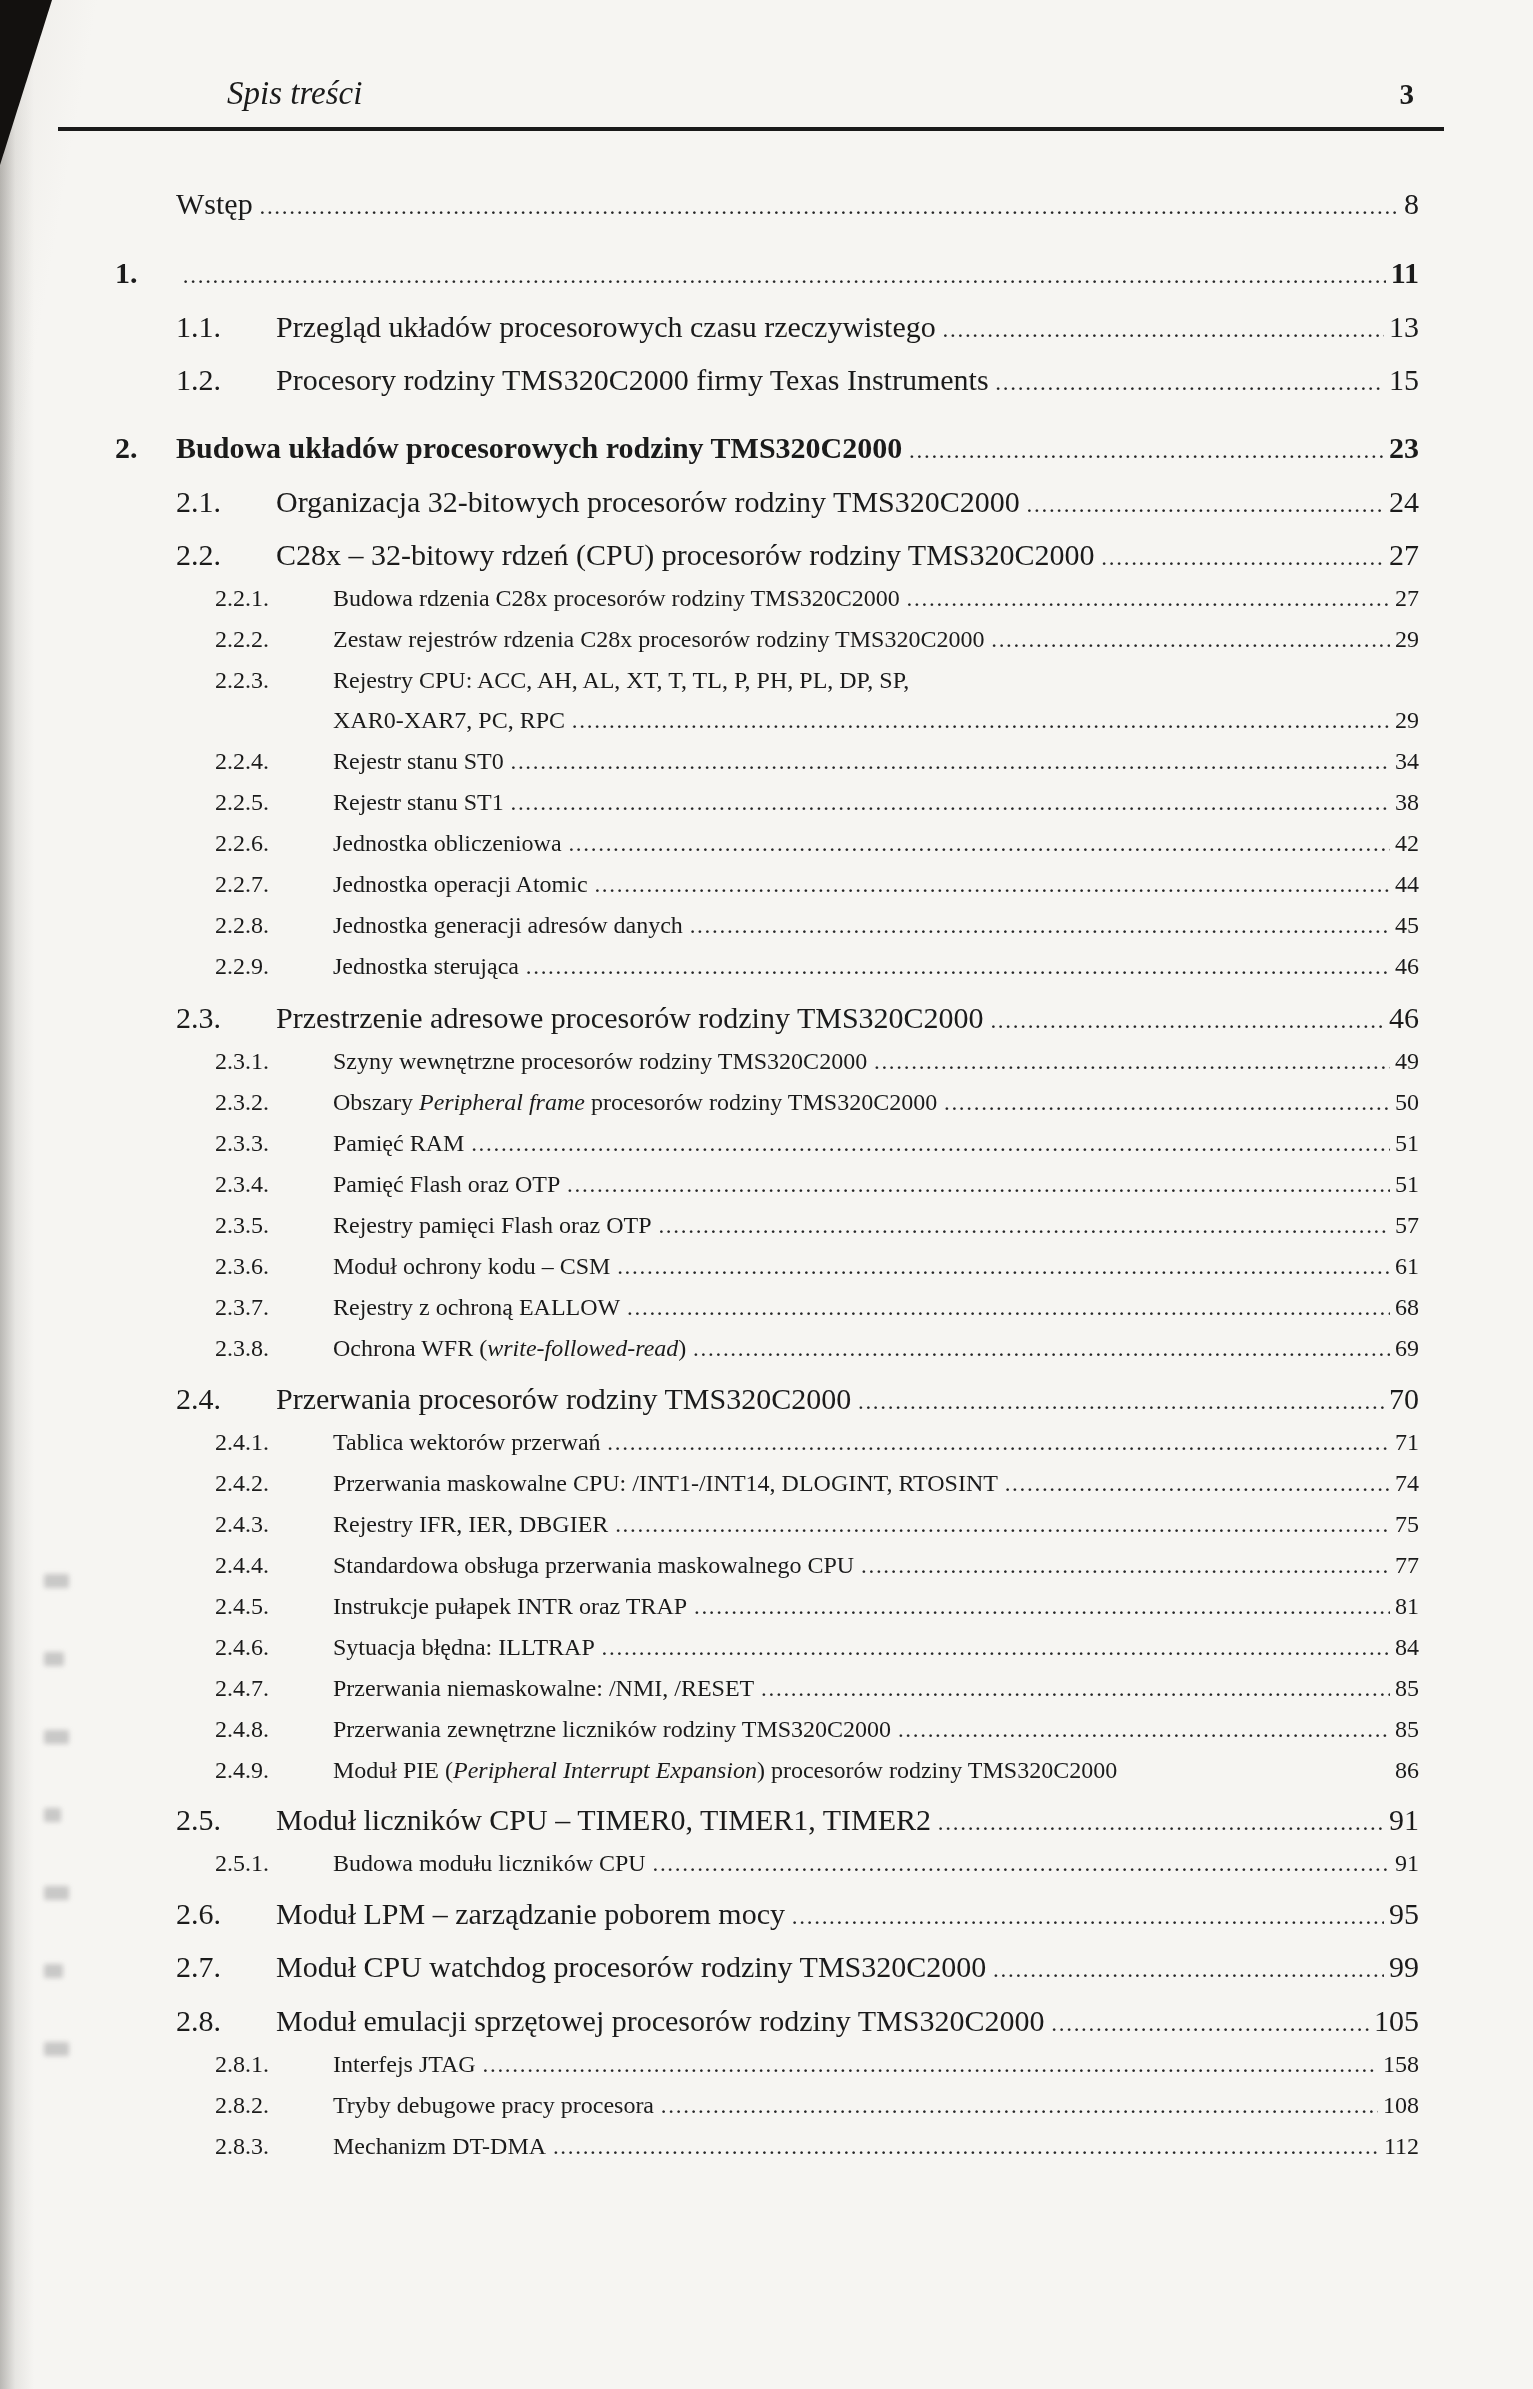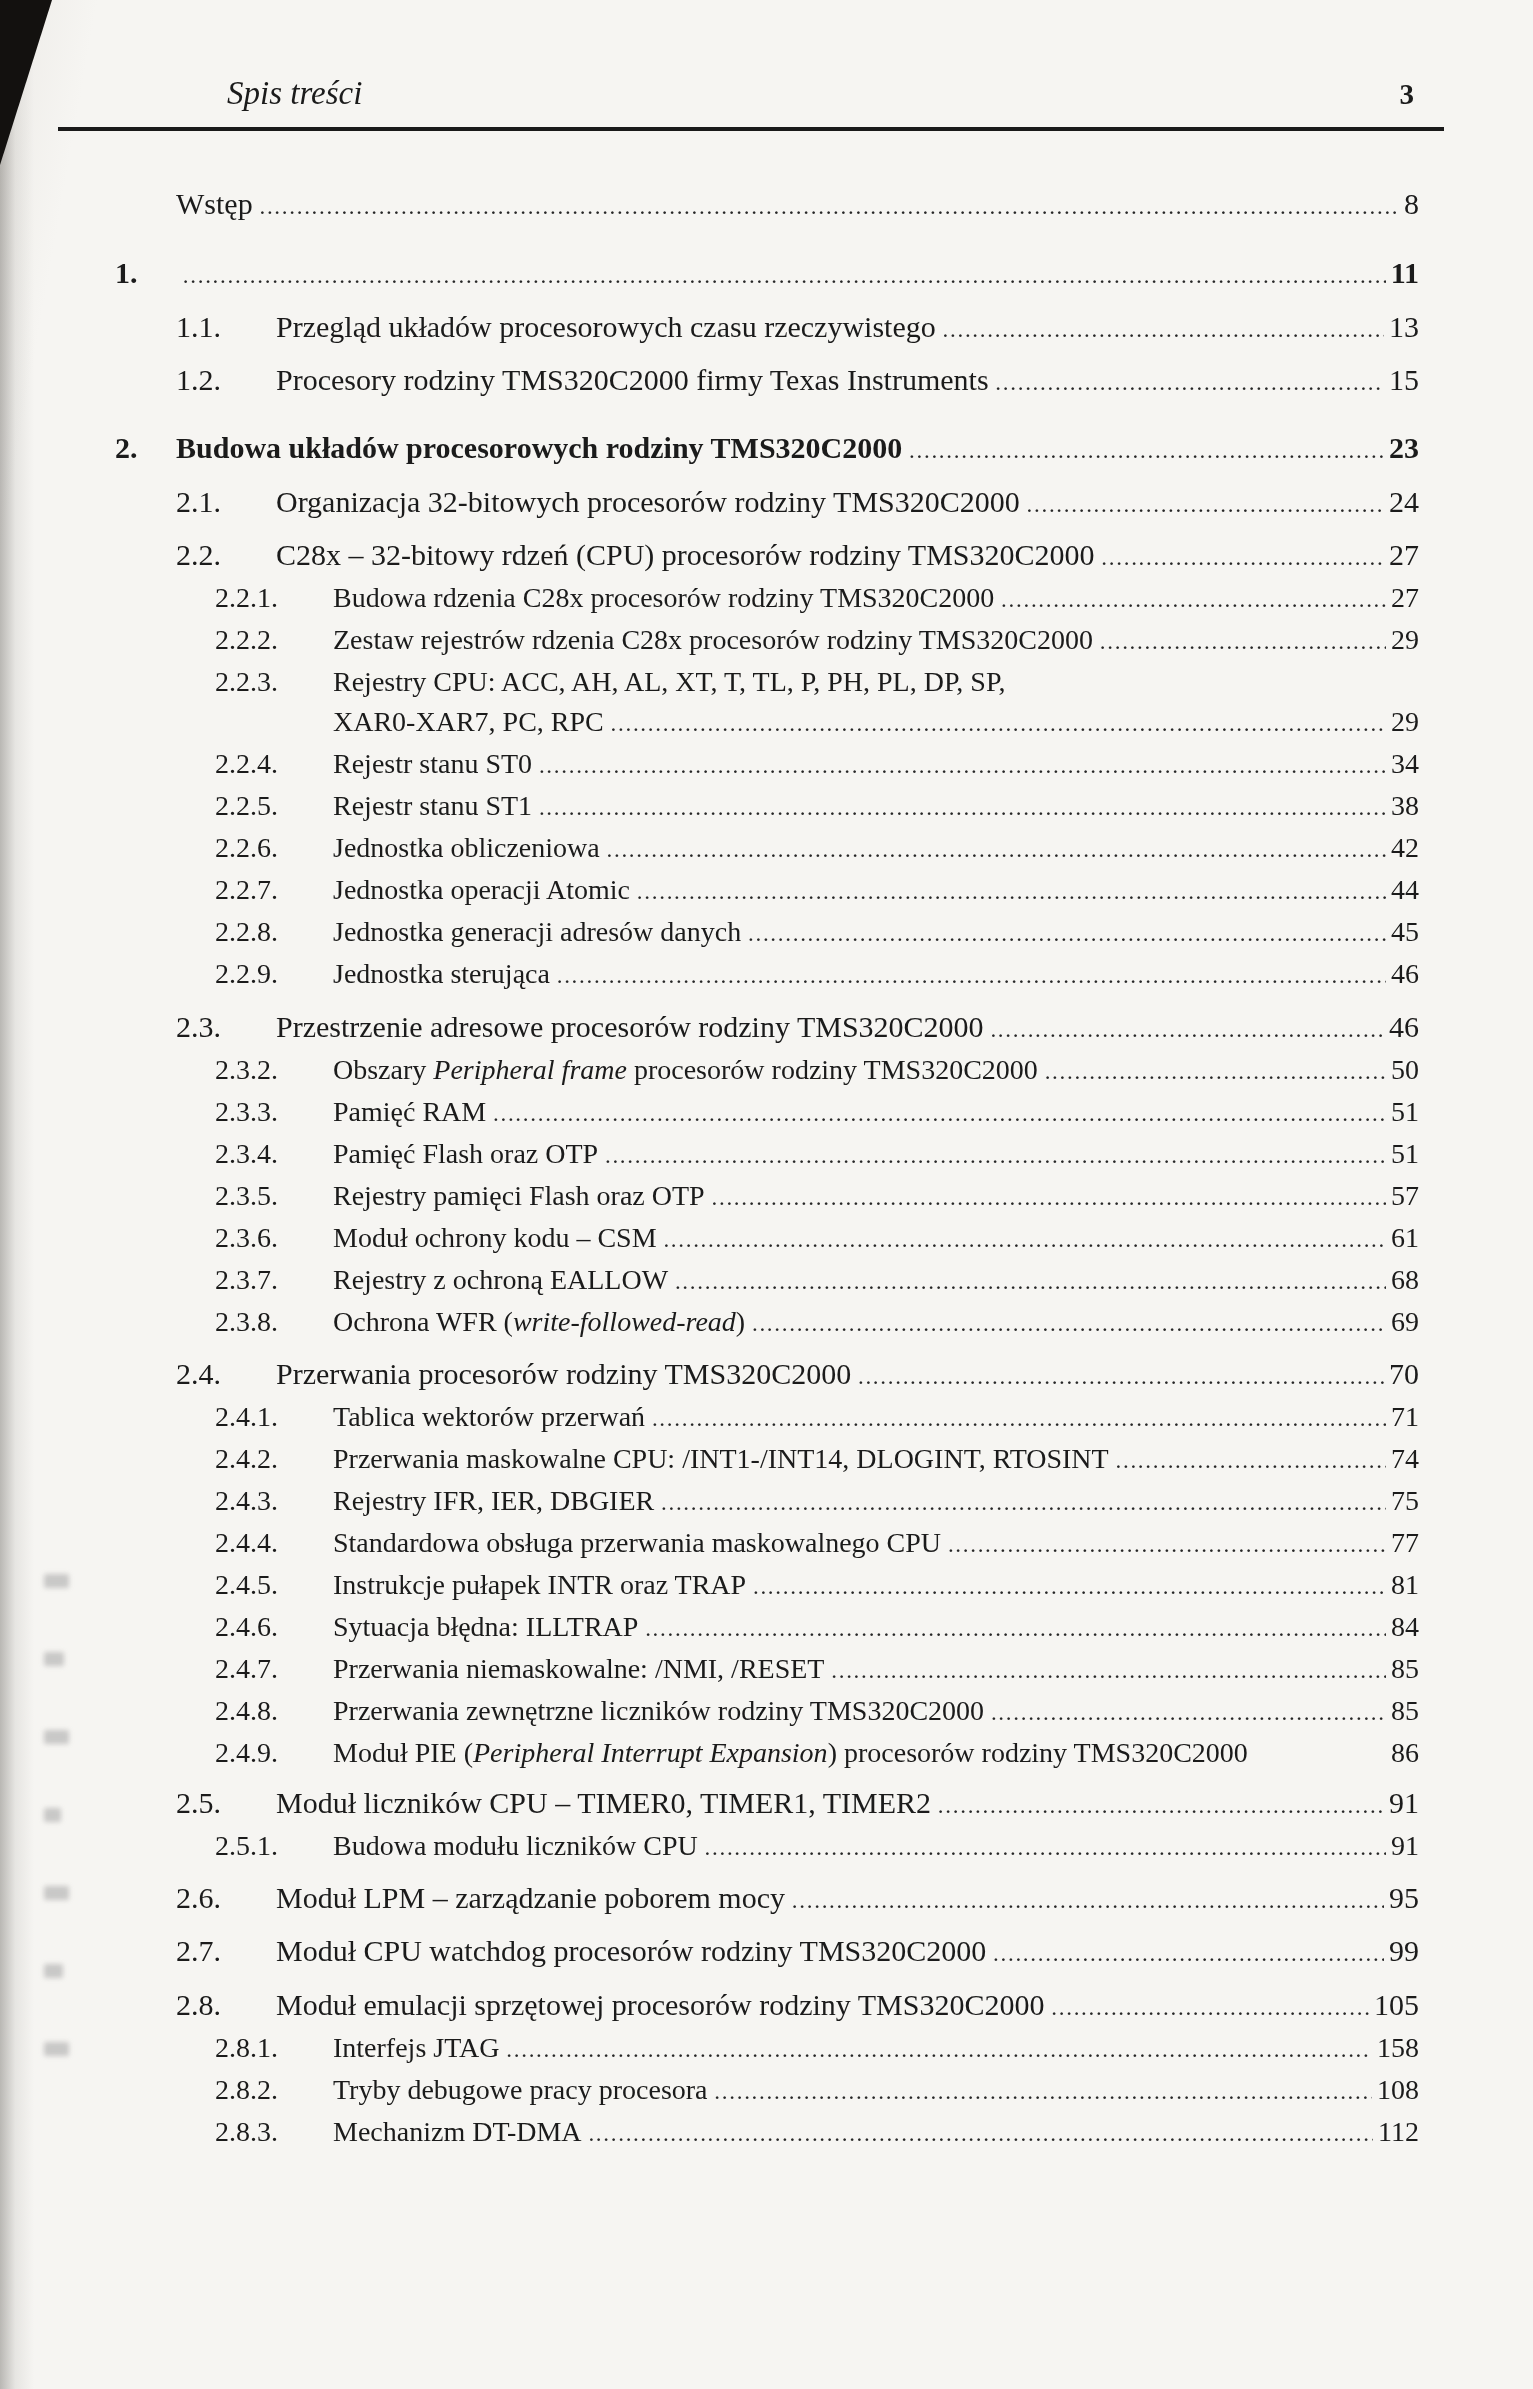--- a/index.html
+++ b/index.html
@@ -116,21 +116,21 @@
 
   .row-section {
     font-size: 30px;
     line-height: 40px;
     margin-top: 10.2px;
     margin-left: 61px;
   }
   .row-section .num { width: 100px; }
 
   .row-subsection {
-    font-size: 28px;
+    font-size: 24px;
     line-height: 40px;
     margin-left: 100px;
   }
   .row-subsection .num { width: 118px; }
 </style>
 </head>
 <body>
 
 <div class="page">
 
@@ -252,20 +252,26 @@
         <span class="leader"></span>
         <span class="pg">46</span>
       </div>
       <div class="row row-section">
         <span class="num">2.3.</span>
         <span class="title"><span>Przestrzenie adresowe procesorów rodziny TMS320C2000</span></span>
         <span class="leader"></span>
         <span class="pg">46</span>
       </div>
       <div class="row row-subsection">
+        <span class="num">2.3.1.</span>
+        <span class="title"><span>Szyny wewnętrzne procesorów rodziny TMS320C2000</span></span>
+        <span class="leader"></span>
+        <span class="pg">49</span>
+      </div>
+      <div class="row row-subsection">
         <span class="num">2.3.2.</span>
         <span class="title"><span>Obszary </span><span class="it">Peripheral frame</span><span> procesorów rodziny TMS320C2000</span></span>
         <span class="leader"></span>
         <span class="pg">50</span>
       </div>
       <div class="row row-subsection">
         <span class="num">2.3.3.</span>
         <span class="title"><span>Pamięć RAM</span></span>
         <span class="leader"></span>
         <span class="pg">51</span>

